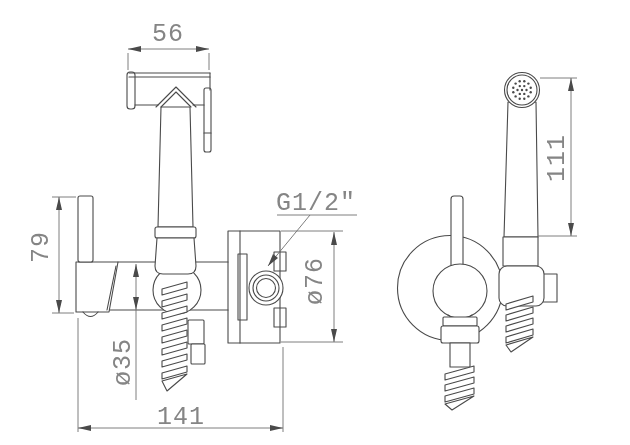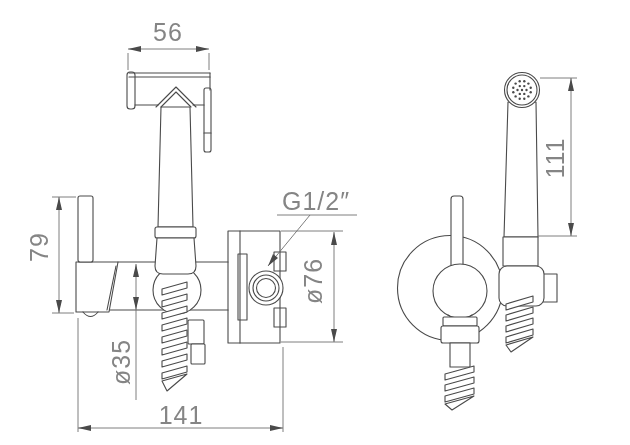--- a/index.html
+++ b/index.html
@@ -1,17 +1,17 @@
 <!DOCTYPE html>
 <html><head>
 <meta charset="utf-8">
 <style>
   html,body{margin:0;padding:0;background:#ffffff;}
   #stage{position:relative;width:630px;height:445px;background:#ffffff;overflow:hidden;
-         font-family:Liberation Sans, sans-serif;}
+         font-family:Liberation Mono, monospace;}
   svg{display:block}
   .obj path,.obj line,.obj rect,.obj circle,.obj polyline{
     fill:none;stroke:#4a4a4a;stroke-width:1.1;stroke-linejoin:round;stroke-linecap:round;}
   .obj .fw{fill:#ffffff;}
   .obj .dot{fill:#4a4a4a;stroke:none;}
   .dim line,.dim path.ld{stroke:#6f6f6f;stroke-width:0.9;fill:none;}
   .dim path.ar{fill:#4a4a4a;stroke:none;}
   .dim text{fill:#858585;font-size:25px;letter-spacing:1px;}
 </style>
 </head>

